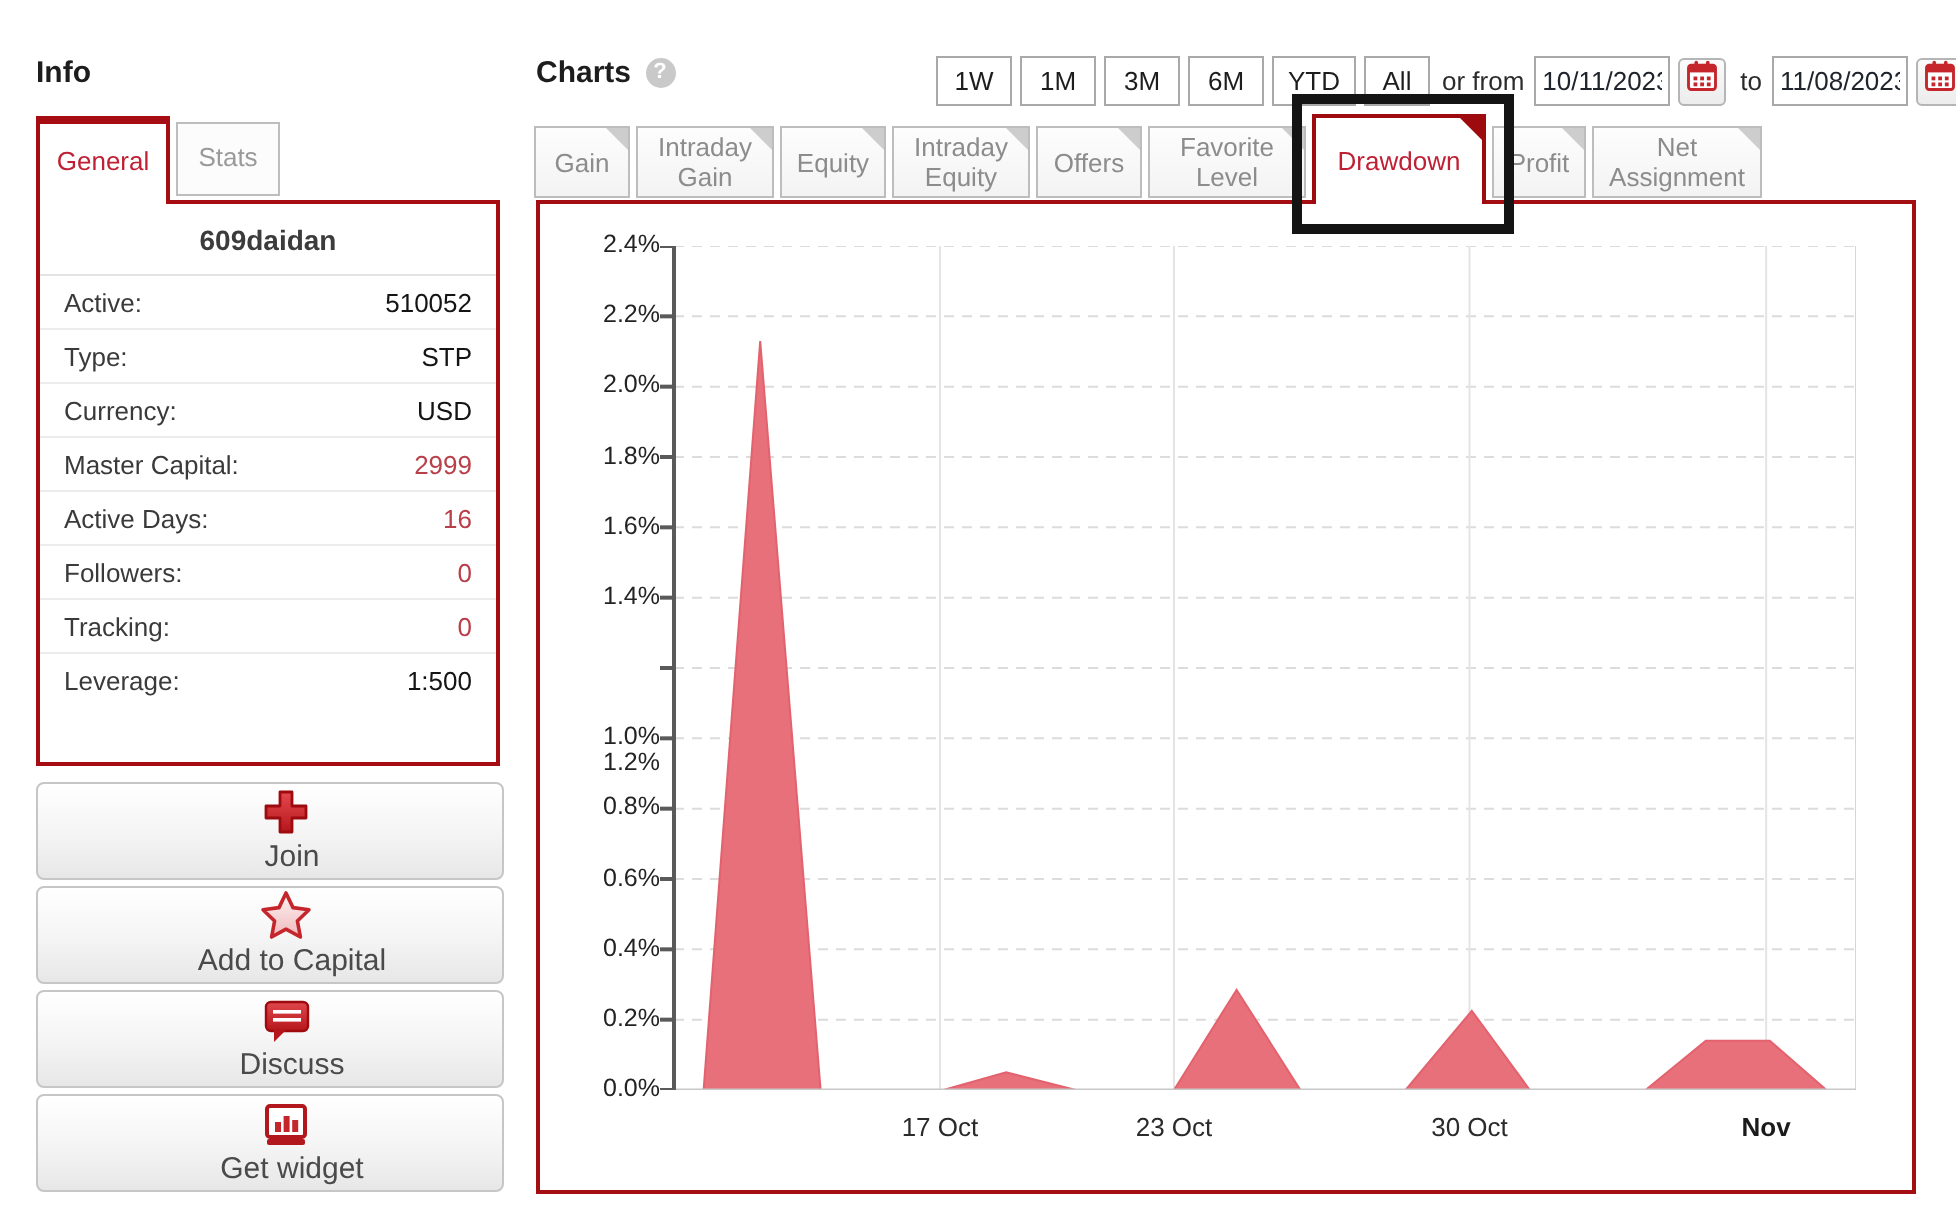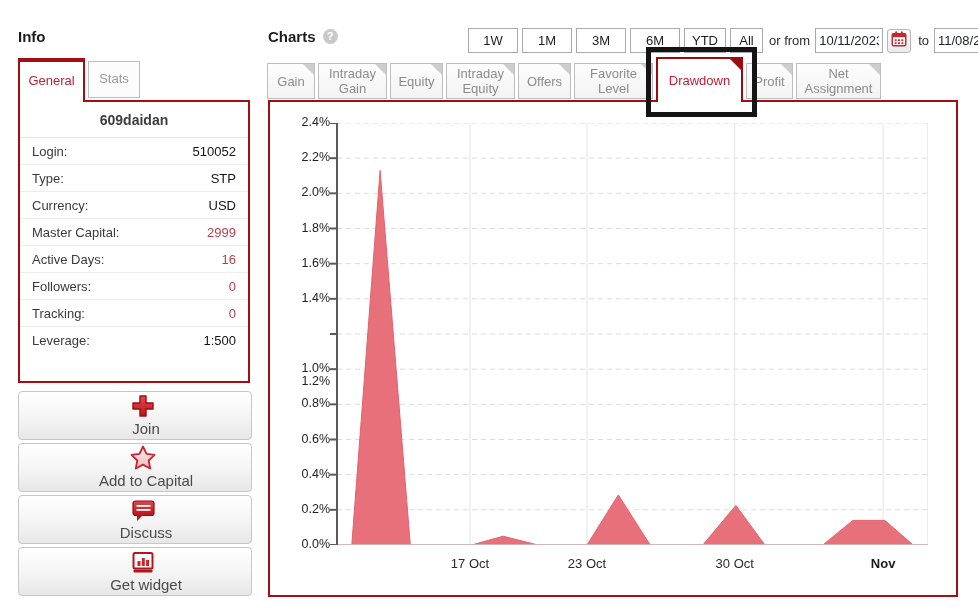--- a/index.html
+++ b/index.html
@@ -38,21 +38,21 @@
                 border:1px solid #c6c6c6; border-radius:4px;
                 background:linear-gradient(#ffffff, #f4f4f4 55%, #e7e7e7);flex-direction:column; }
   .action-btn .icon-box { width:28px; height:28px; margin-left:16px; flex:0 0 28px; }
   .action-btn .btn-label { margin-left:22px; font-size:15px; color:#4a4a4a; }
 
   
   .range-controls { position:absolute; left:468px; top:28px; height:25px; display:flex; align-items:center; }
   .range-btn { height:25px; border:1px solid #a9a9a9; background:#fff; font-size:13px; color:#1d1d1d;
                text-align:center; line-height:23px; margin-right:4px; cursor:pointer;
                font-family:"Liberation Sans", sans-serif; }
-  .range-btn.w30 { width:50px; } .range-btn.w42 { width:42px; } .range-btn.w33 { width:33px; }
+  .range-btn.w30 { width:38px; } .range-btn.w42 { width:42px; } .range-btn.w33 { width:33px; }
   .range-label { font-size:13px; color:#2b2b2b; margin:0 5px 0 2px; white-space:nowrap; }
   .date-input { width:68px; height:25px; border:1px solid #a9a9a9; font-size:13px; color:#20242c;
                 padding:0 3px; font-family:"Liberation Sans", sans-serif; }
   .cal-btn { width:24px; height:24px; margin:0 5px 0 4px; border:1px solid #b5b5b5; border-radius:3px;
              background:linear-gradient(#fbfbfb,#ececec); display:flex; align-items:center;
              justify-content:center; cursor:pointer; }
 
   
   .chart-tabs { position:absolute; left:267px; top:57px; height:45px; display:flex; align-items:flex-end; z-index:3; }
   .chart-tab { position:relative; height:36px; margin-right:3px; margin-bottom:3px; cursor:pointer;
@@ -87,21 +87,21 @@
   <div class="section-title" id="info-title">Info</div>
 
   <div class="side-tabs">
     <div class="side-tab active">General</div>
     <div class="side-tab inactive">Stats</div>
   </div>
 
   <div class="info-panel">
     <div class="acct-name">609daidan</div>
     <div class="info-row">
-      <span class="lbl">Login:</span>
+      <span class="lbl">Active:</span>
       <span class="val">510052</span>
     </div>
     <div class="info-row">
       <span class="lbl">Type:</span>
       <span class="val">STP</span>
     </div>
     <div class="info-row">
       <span class="lbl">Currency:</span>
       <span class="val">USD</span>
     </div>

